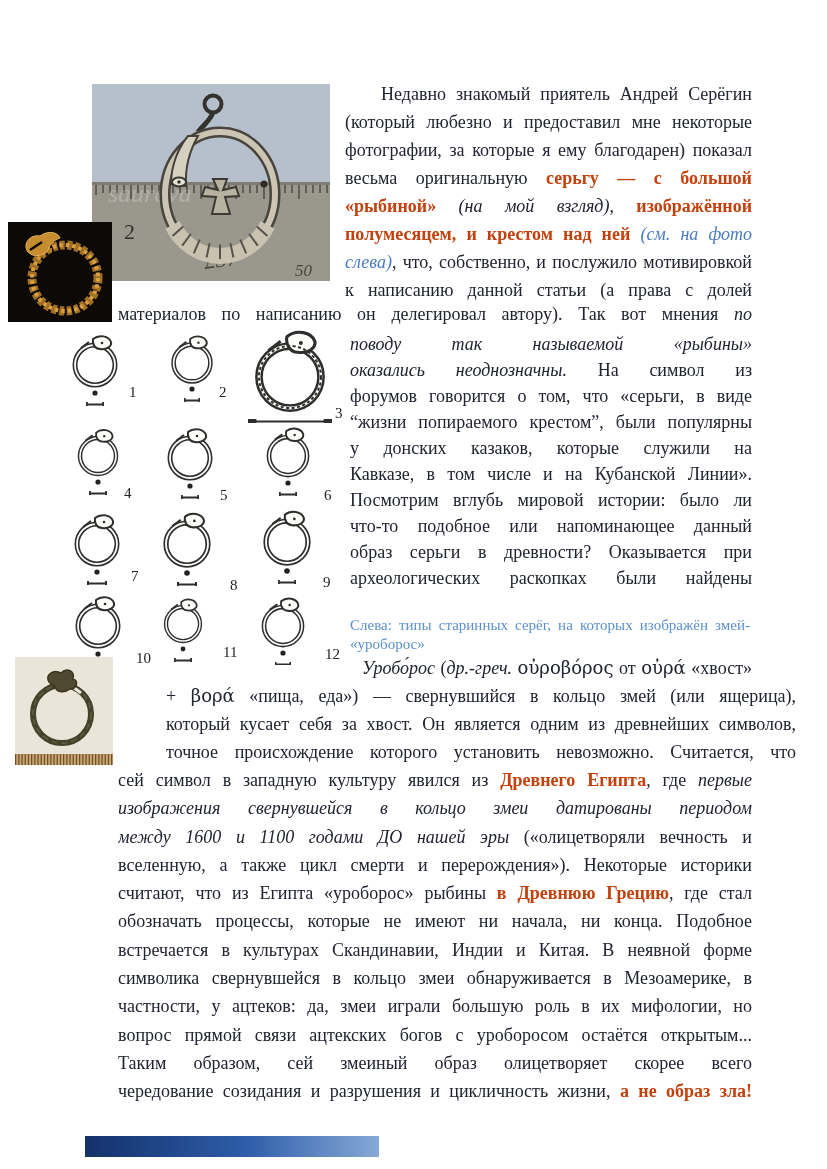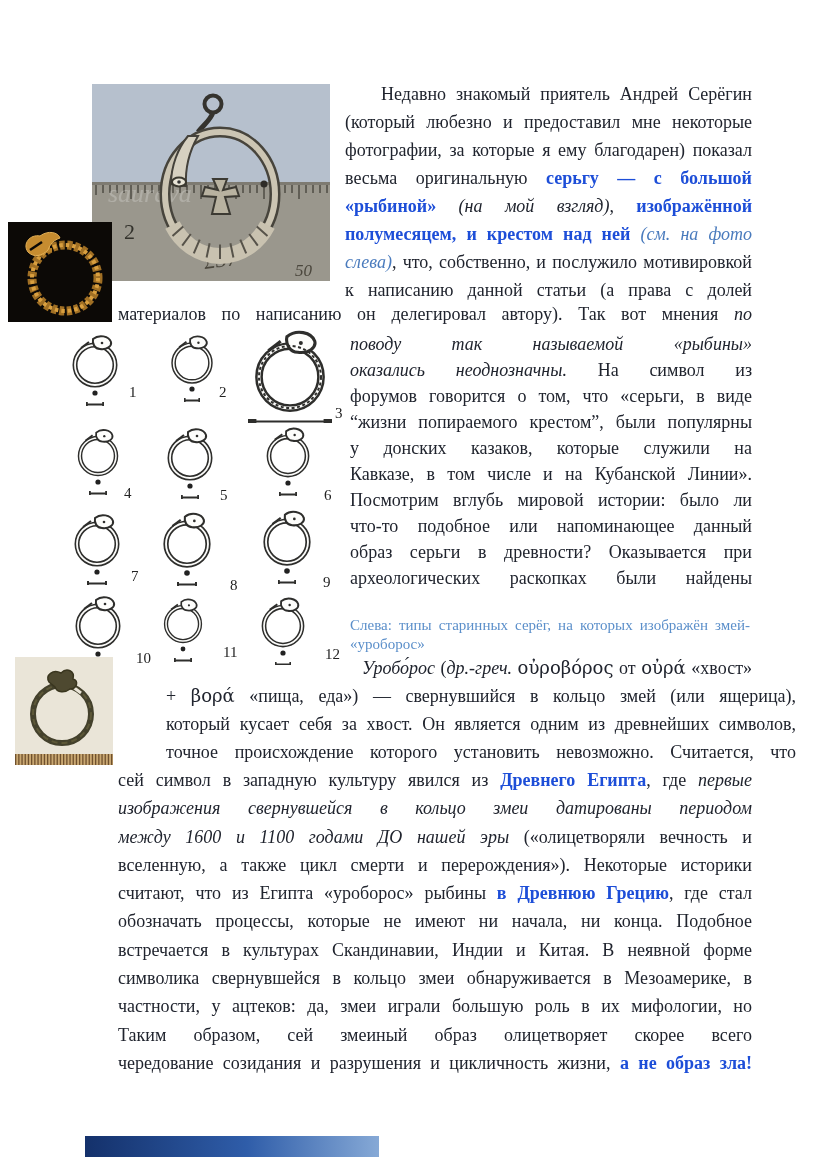--- a/index.html
+++ b/index.html
@@ -3,21 +3,21 @@
 <meta charset="utf-8">
 <style>
   html,body{margin:0;padding:0;background:#ffffff;}
   #page{position:relative;width:827px;height:1169px;background:#fff;overflow:hidden;
         font-family:"Liberation Serif",serif;color:#20242e;}
   .tblock{position:absolute;font-size:18px;}
   .jline{text-align:justify;overflow:hidden;height:var(--lh,28px);}
   .jline::after{content:"";display:inline-block;width:100%;height:0;}
   .jline.nj{text-align:left;}
   .jline.nj::after{content:none;}
-  .s-b{font-weight:bold;color:#1d4ed8;}
+  .s-b{font-weight:bold;color:#c2410c;}
   .s-i{font-style:italic;}
   .s-bl{font-style:italic;color:#4a7bbd;}
   .s-g{font-family:"DejaVu Serif",serif;}
   .cap{color:#5b8fca;font-size:15px;}
   .imgbox{position:absolute;}
   .fignum{font-family:"Liberation Serif",serif;font-size:15px;fill:#222;}
   .rulnum{font-family:"Liberation Serif",serif;font-size:22px;fill:#33322c;}
   .scrib{font-family:"Liberation Serif",serif;font-style:italic;fill:#4b473d;}
   .wm{font-family:"Liberation Serif",serif;font-style:italic;fill:#ffffff;opacity:.22;}
   #footer-bar{position:absolute;left:85px;top:1136px;width:294px;height:21px;
@@ -218,19 +218,20 @@
   <div class="tblock" style="left:118px;top:766px;width:634px;--lh:28.3px;line-height:28.3px;">
       <div class="jline"><span>сей символ в западную культуру явился из </span><span class="s-b">Древнего Египта</span><span>, где </span><span class="s-i">первые</span></div>
       <div class="jline"><span class="s-i">изображения свернувшейся в кольцо змеи датированы периодом</span></div>
       <div class="jline"><span class="s-i">между 1600 и 1100 годами ДО нашей эры</span><span> («олицетворяли вечность и</span></div>
       <div class="jline"><span>вселенную, а также цикл смерти и перерождения»). Некоторые историки</span></div>
       <div class="jline"><span>считают, что из Египта «уроборос» рыбины </span><span class="s-b">в Древнюю Грецию</span><span>, где стал</span></div>
       <div class="jline"><span>обозначать процессы, которые не имеют ни начала, ни конца. Подобное</span></div>
       <div class="jline"><span>встречается в культурах Скандинавии, Индии и Китая. В неявной форме</span></div>
       <div class="jline"><span>символика свернувшейся в кольцо змеи обнаруживается в Мезоамерике, в</span></div>
       <div class="jline"><span>частности, у ацтеков: да, змеи играли большую роль в их мифологии, но</span></div>
+      <div class="jline"><span>вопрос прямой связи ацтекских богов с уроборосом остаётся открытым...</span></div>
       <div class="jline"><span>Таким образом, сей змеиный образ олицетворяет скорее всего</span></div>
       <div class="jline"><span>чередование созидания и разрушения и цикличность жизни, </span><span class="s-b">а не образ зла!</span></div>
     </div>
 
   <div id="footer-bar"></div>
 
 </div>
 
 </body></html>

